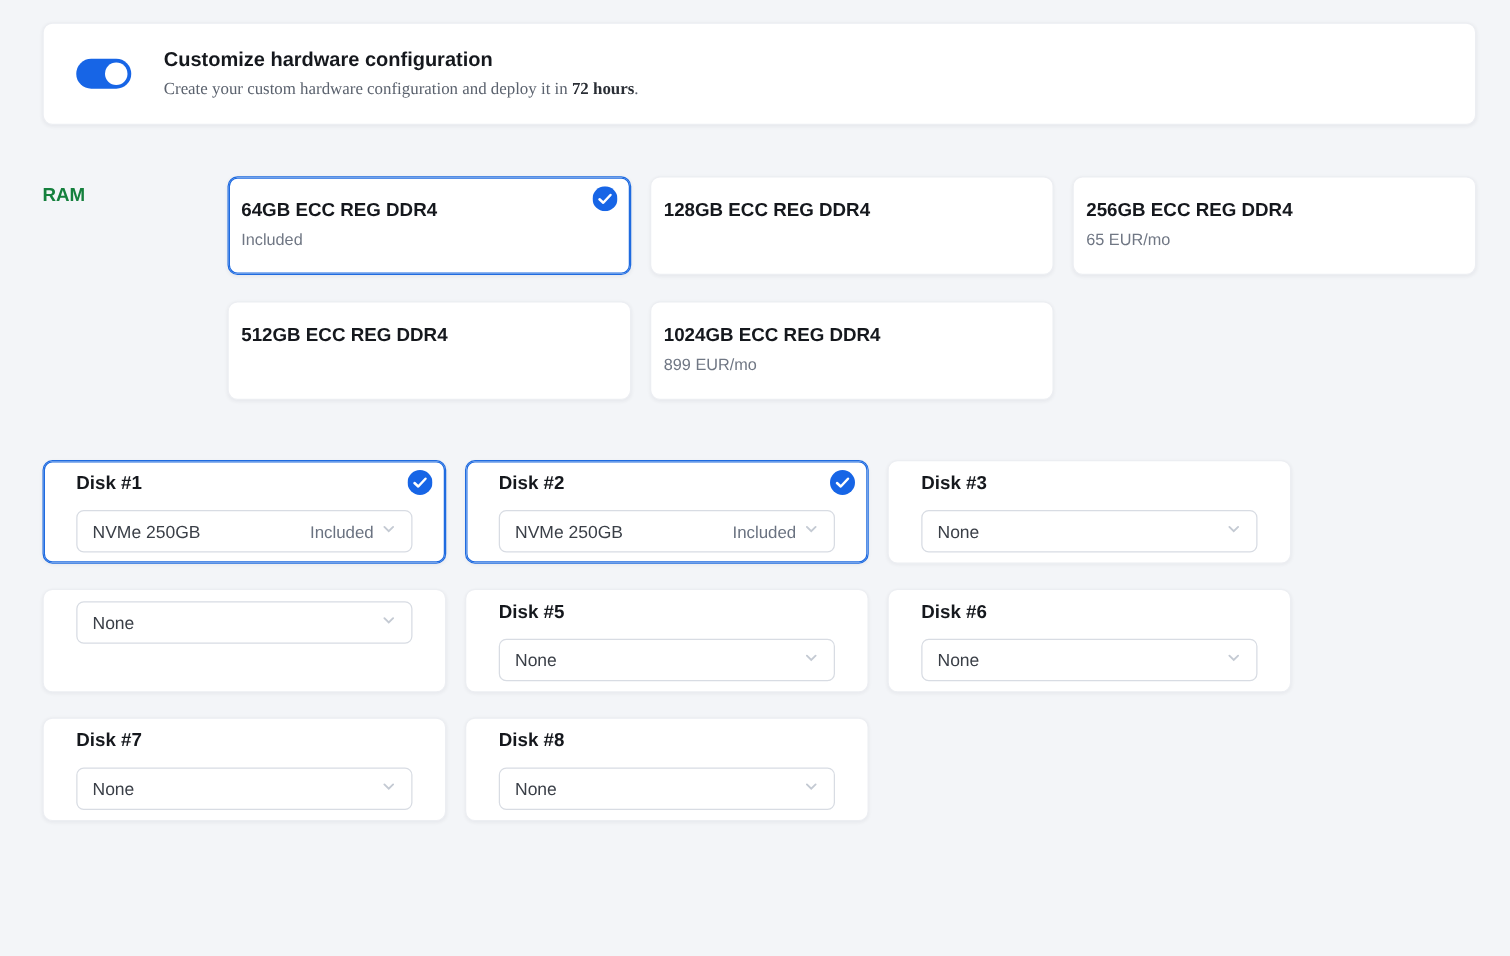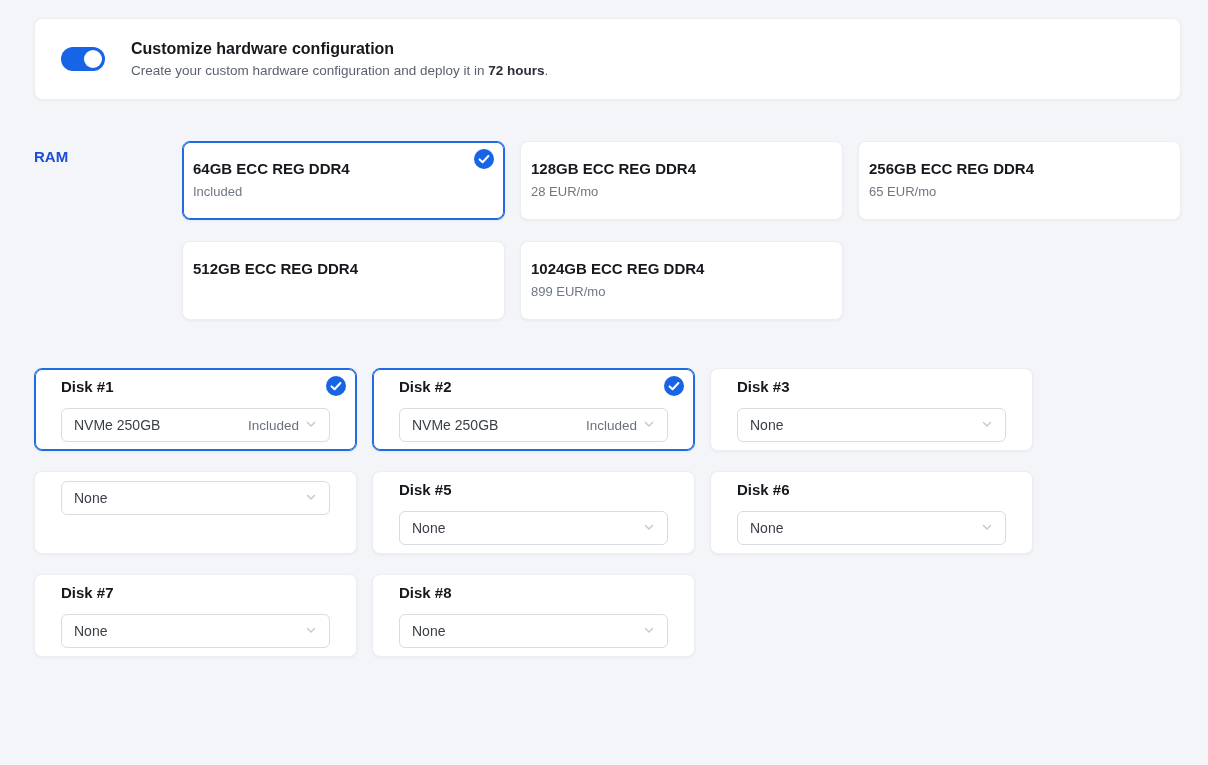--- a/index.html
+++ b/index.html
@@ -31,29 +31,29 @@
     position: relative;
     flex: 0 0 auto;
     cursor: pointer;
   }
   .toggle .knob {
     position: absolute; top: 3px; right: 3px;
     width: 18px; height: 18px;
     background: #fff; border-radius: 50%;
   }
   .topcard h1 { font-size: 16px; font-weight: bold; color: #15181d; }
-  .topcard .desc { font-size: 13.5px; color: #5b626e; margin-top: 5px; }
+  .topcard .desc { font-size: 13.5px; color: #5b626e; margin-top: 5px; font-family: Liberation Serif, serif; }
   .topcard .desc b { color: #2a2e35; }
 
   
   .section { display: flex; align-items: flex-start; }
   .section.ram  { margin-top: 41px; }
   .section.disks{ margin-top: 48px; }
   .section-label { width: 148px; flex: 0 0 auto; padding-top: 7px; }
-  .section-label .name { font-size: 15px; font-weight: bold; color: #1d4ed8; }
+  .section-label .name { font-size: 15px; font-weight: bold; color: #15803d; }
   .section-label .sub  { font-size: 13px; color: #6b7280; margin-top: 6px; }
 
   .grid {
     display: grid;
     grid-template-columns: repeat(3, 323px);
     column-gap: 15px;
   }
   .grid.ram-grid  { row-gap: 21px; }
   .grid.disk-grid { row-gap: 20px; }
 
@@ -124,21 +124,20 @@
               <circle cx="10" cy="10" r="10" fill="#1765e6"></circle>
               <path d="M5.6 10.4 L8.6 13.2 L14.4 7" stroke="#fff" stroke-width="2" fill="none" stroke-linecap="round" stroke-linejoin="round"></path>
             </svg>
         </span>
         <div class="opt-name">64GB ECC REG DDR4</div>
         <div class="opt-price">Included</div>
       </div>
 
       <div class="card ram-card">
         <div class="opt-name">128GB ECC REG DDR4</div>
-        <div class="opt-price">28 EUR/mo</div>
       </div>
 
       <div class="card ram-card">
         <div class="opt-name">256GB ECC REG DDR4</div>
         <div class="opt-price">65 EUR/mo</div>
       </div>
 
       <div class="card ram-card">
         <div class="opt-name">512GB ECC REG DDR4</div>
       </div>

